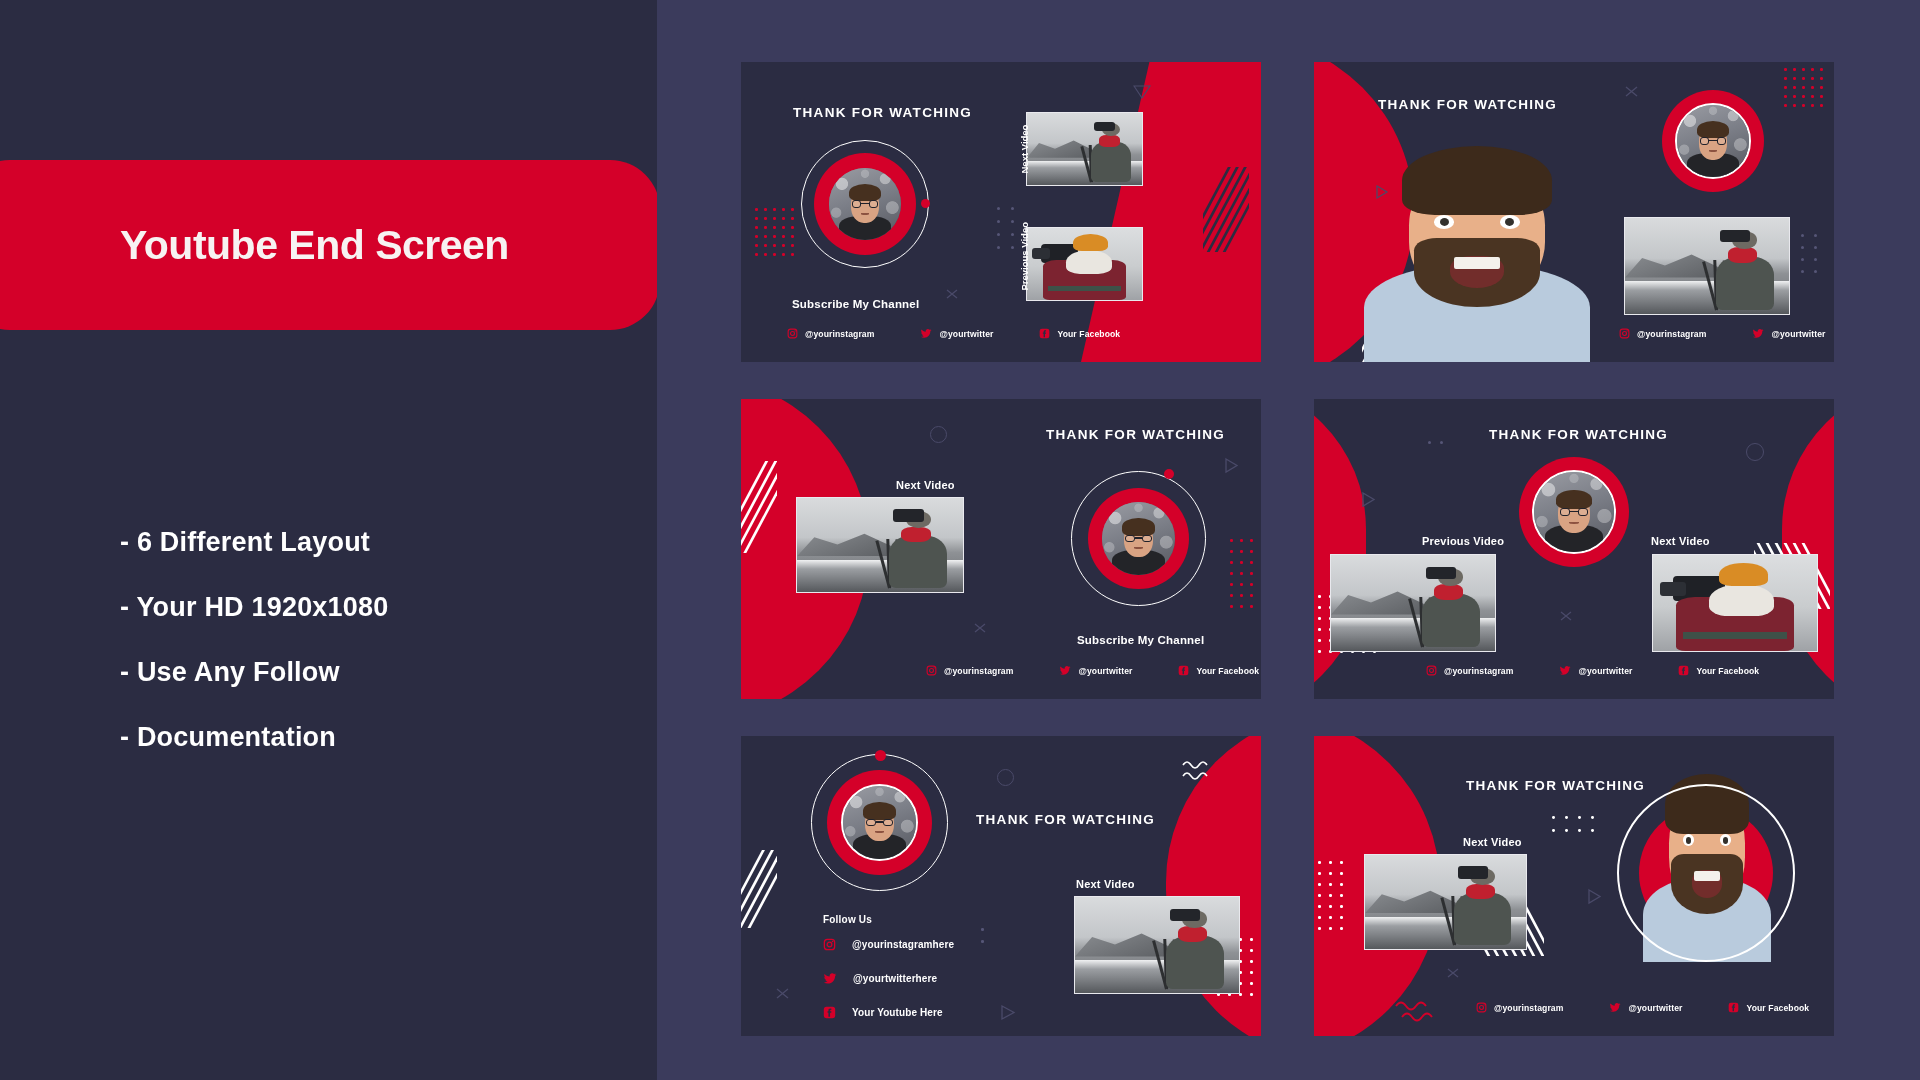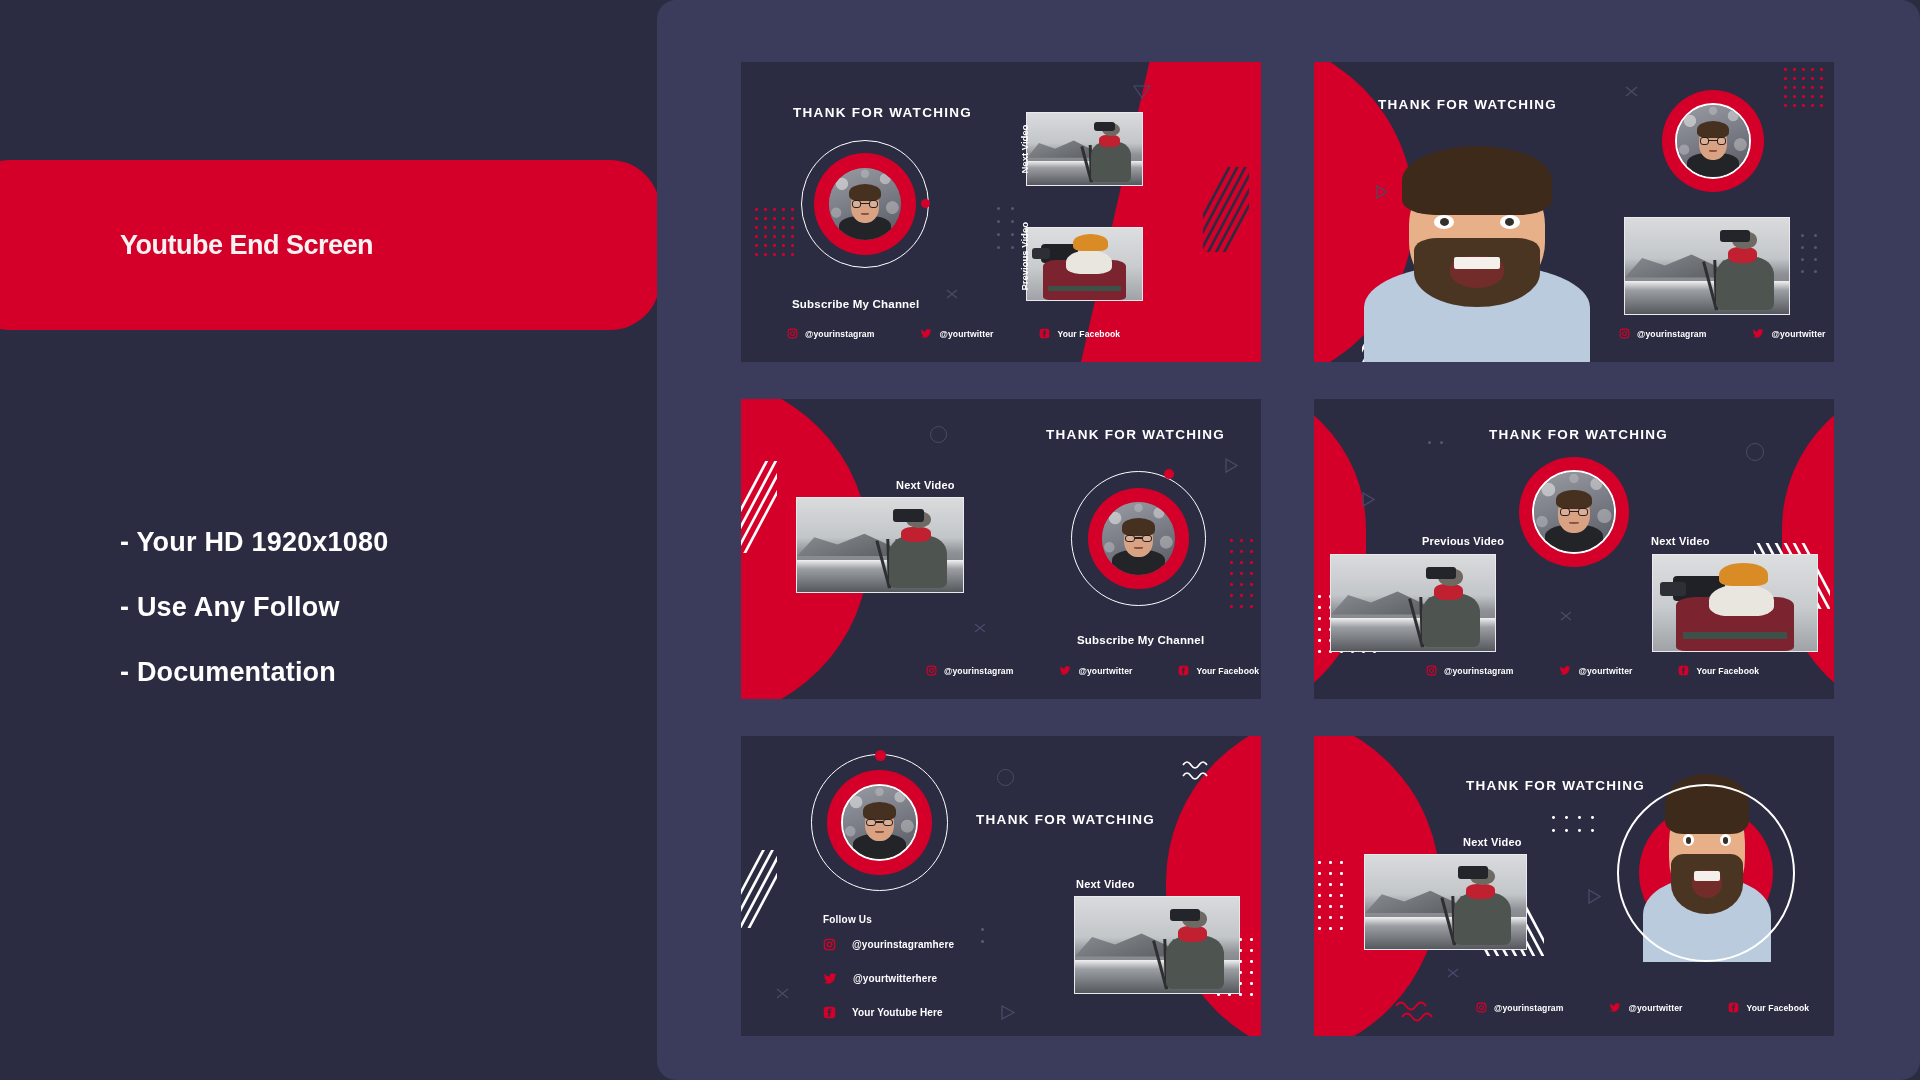--- a/index.html
+++ b/index.html
@@ -17,21 +17,21 @@
     position:relative; flex:none;
   }
   .title-pill {
     position:absolute; left:-40px; top:160px;
     width:700px; height:170px;
     background:#d40029;
     border-radius:50px;
     display:flex; align-items:center;
   }
   .title-text {
-    color:#f7f2f2; font-size:27px; font-weight:bold;
+    color:#f7f2f2; font-size:41px; font-weight:bold;
     letter-spacing:-0.5px; margin-left:160px;
   }
   .pr-icon {
     position:absolute; left:107px; top:388px;
     width:97px; height:97px;
     background:#18004a; border-radius:22px;
     display:flex; align-items:center; justify-content:center;
     color:#a294f9; font-size:47px; font-weight:bold;
     letter-spacing:-1px;
   }
@@ -40,21 +40,21 @@
     display:flex; flex-direction:column;
   }
   .feature-item {
     color:#ffffff; font-size:27px; font-weight:bold;
     letter-spacing:0.2px; height:65px; line-height:65px;
   }
 
   
   .right-panel {
     width:1263px; height:1080px;
-    background:#3b3b5c; position:relative; flex:none;border-radius:19px;
+    background:#3b3b5c; position:relative; flex:none;
   }
   .card-grid {
     position:absolute; left:84px; top:62px;
     display:grid;
     grid-template-columns:520px 520px;
     grid-template-rows:300px 300px 300px;
     column-gap:53px; row-gap:37px;
   }
 
   .card {
@@ -240,20 +240,21 @@
 <body>
 
 <div class="left-panel">
 
   <div class="title-pill">
     <span class="title-text">Youtube End Screen</span>
   </div>
 
 
   <div class="feature-list">
+    <div class="feature-item">- 6 Different  Layout</div>
     <div class="feature-item">- Your HD 1920x1080</div>
     <div class="feature-item">- Use Any Follow</div>
     <div class="feature-item">- Documentation</div>
   </div>
 </div>
 
 <div class="right-panel">
  <div class="card-grid">
 
   <div class="card">

